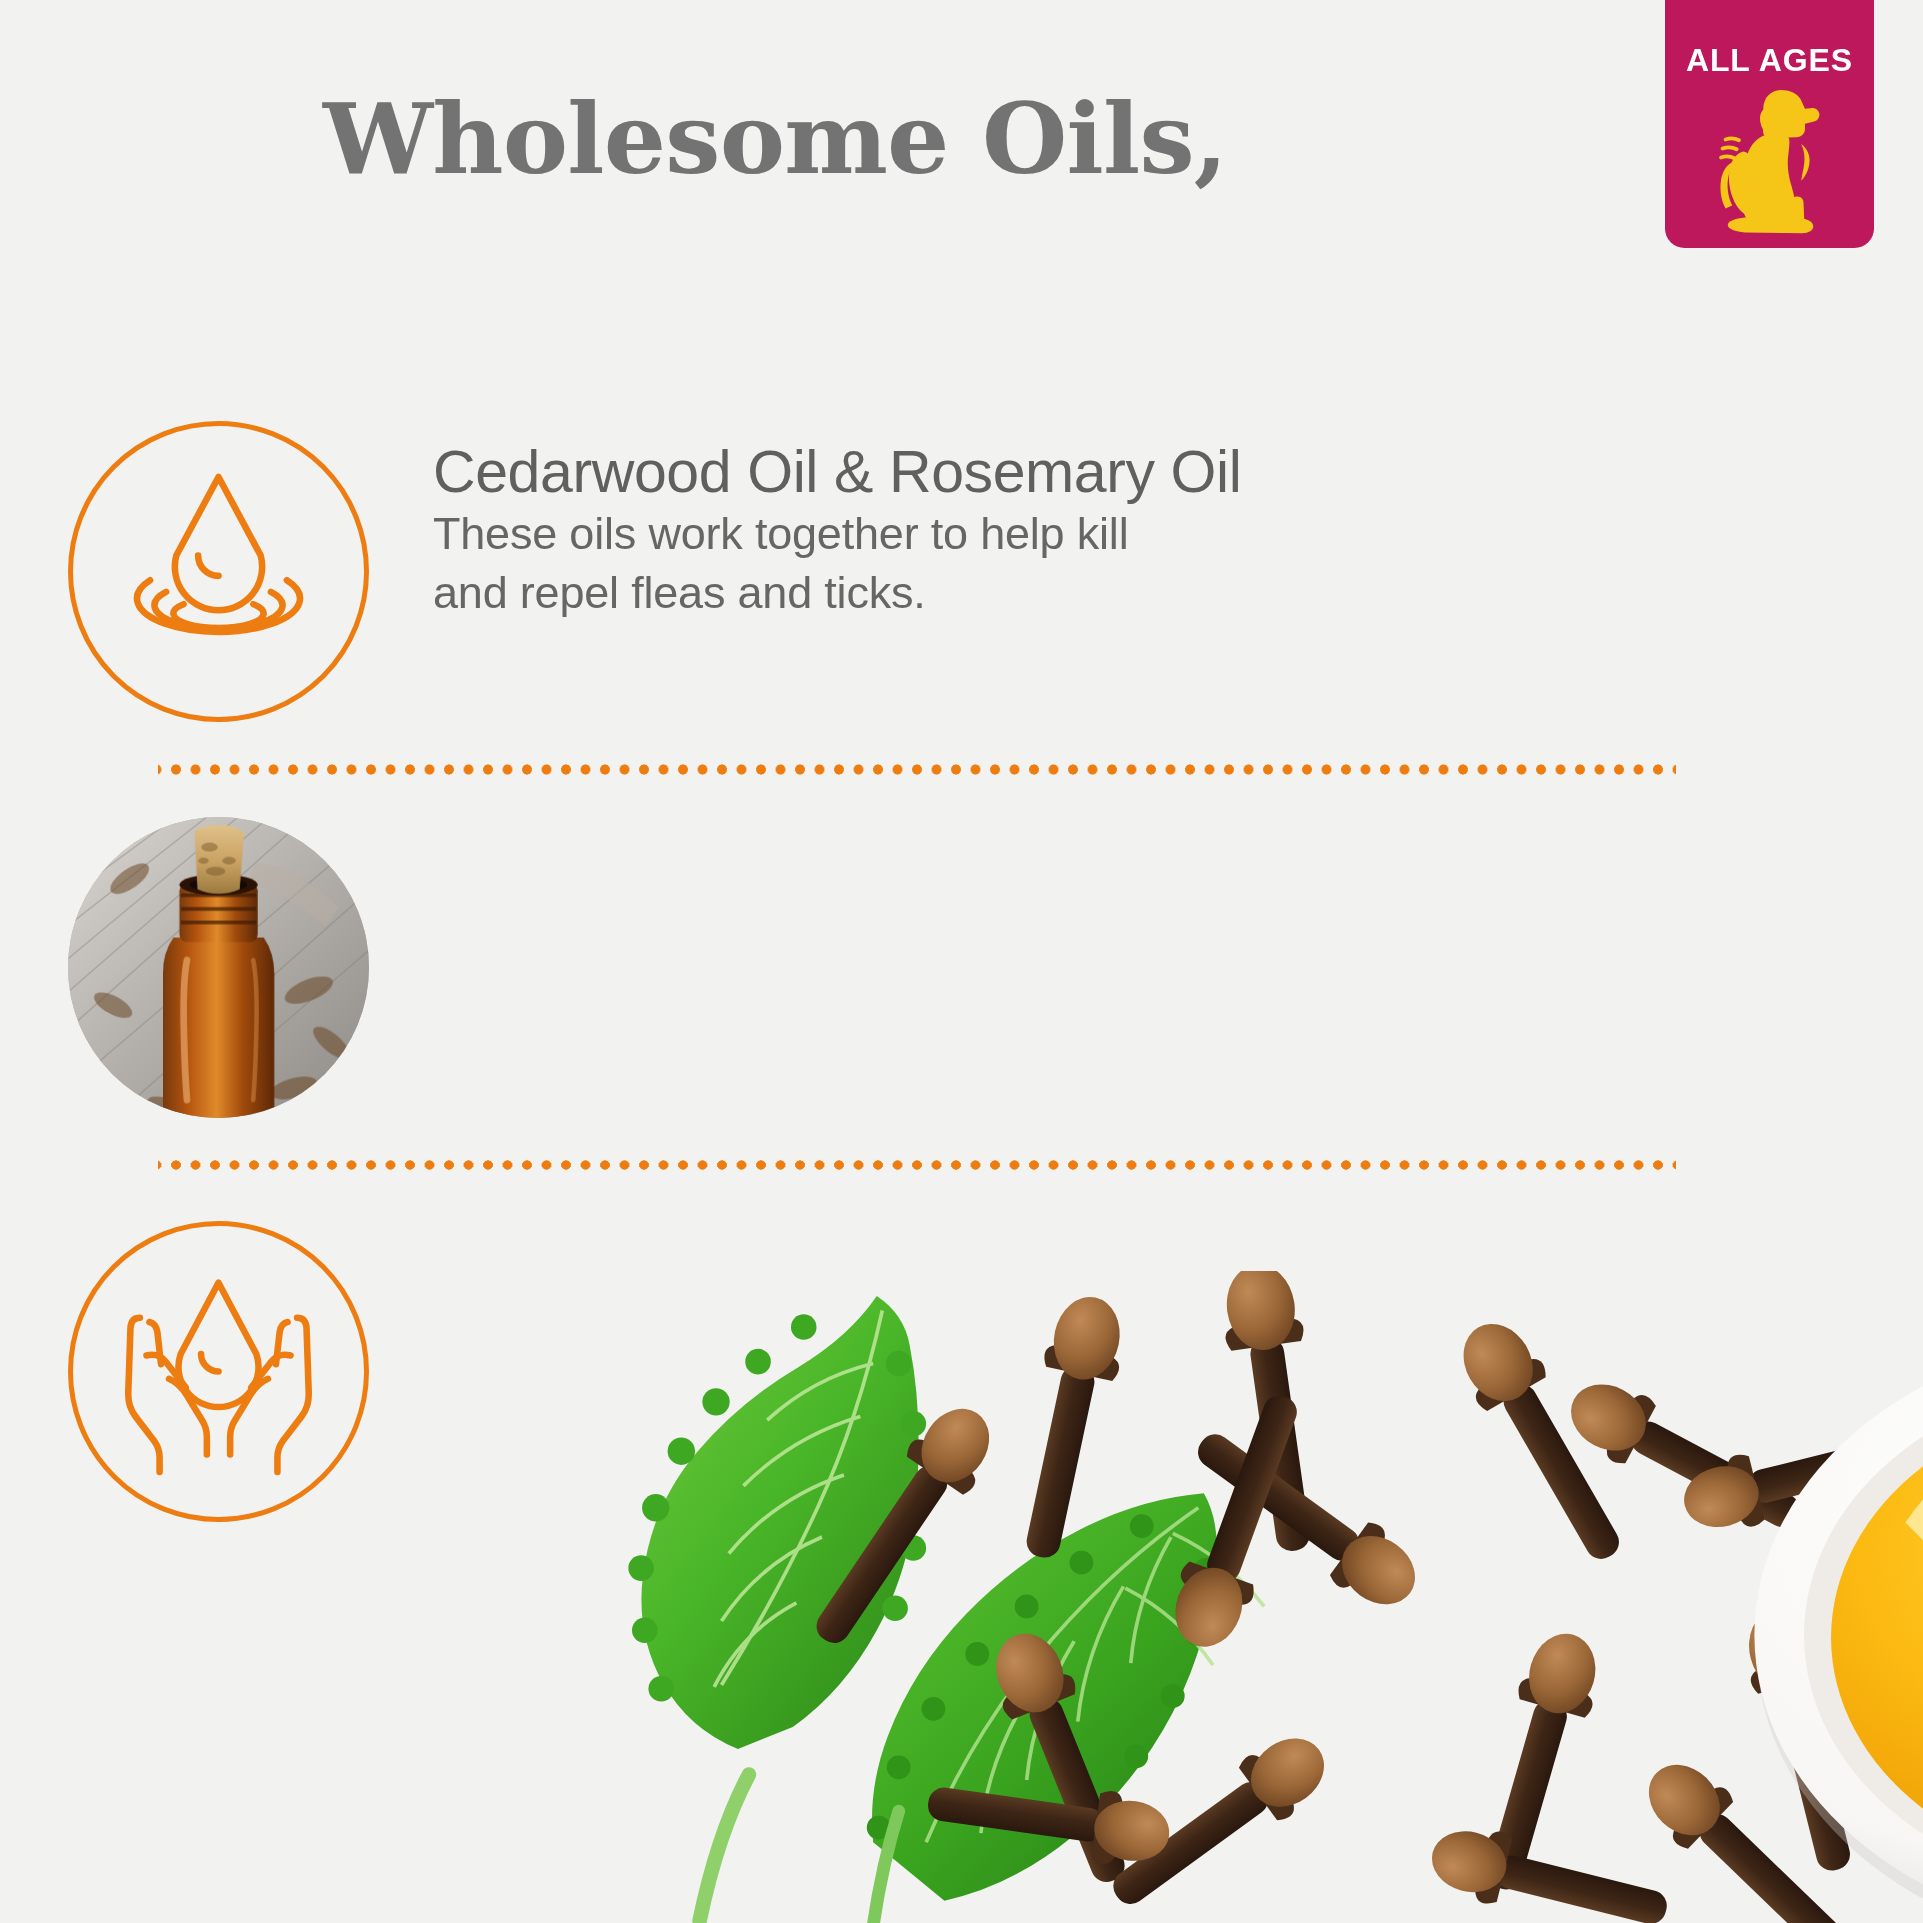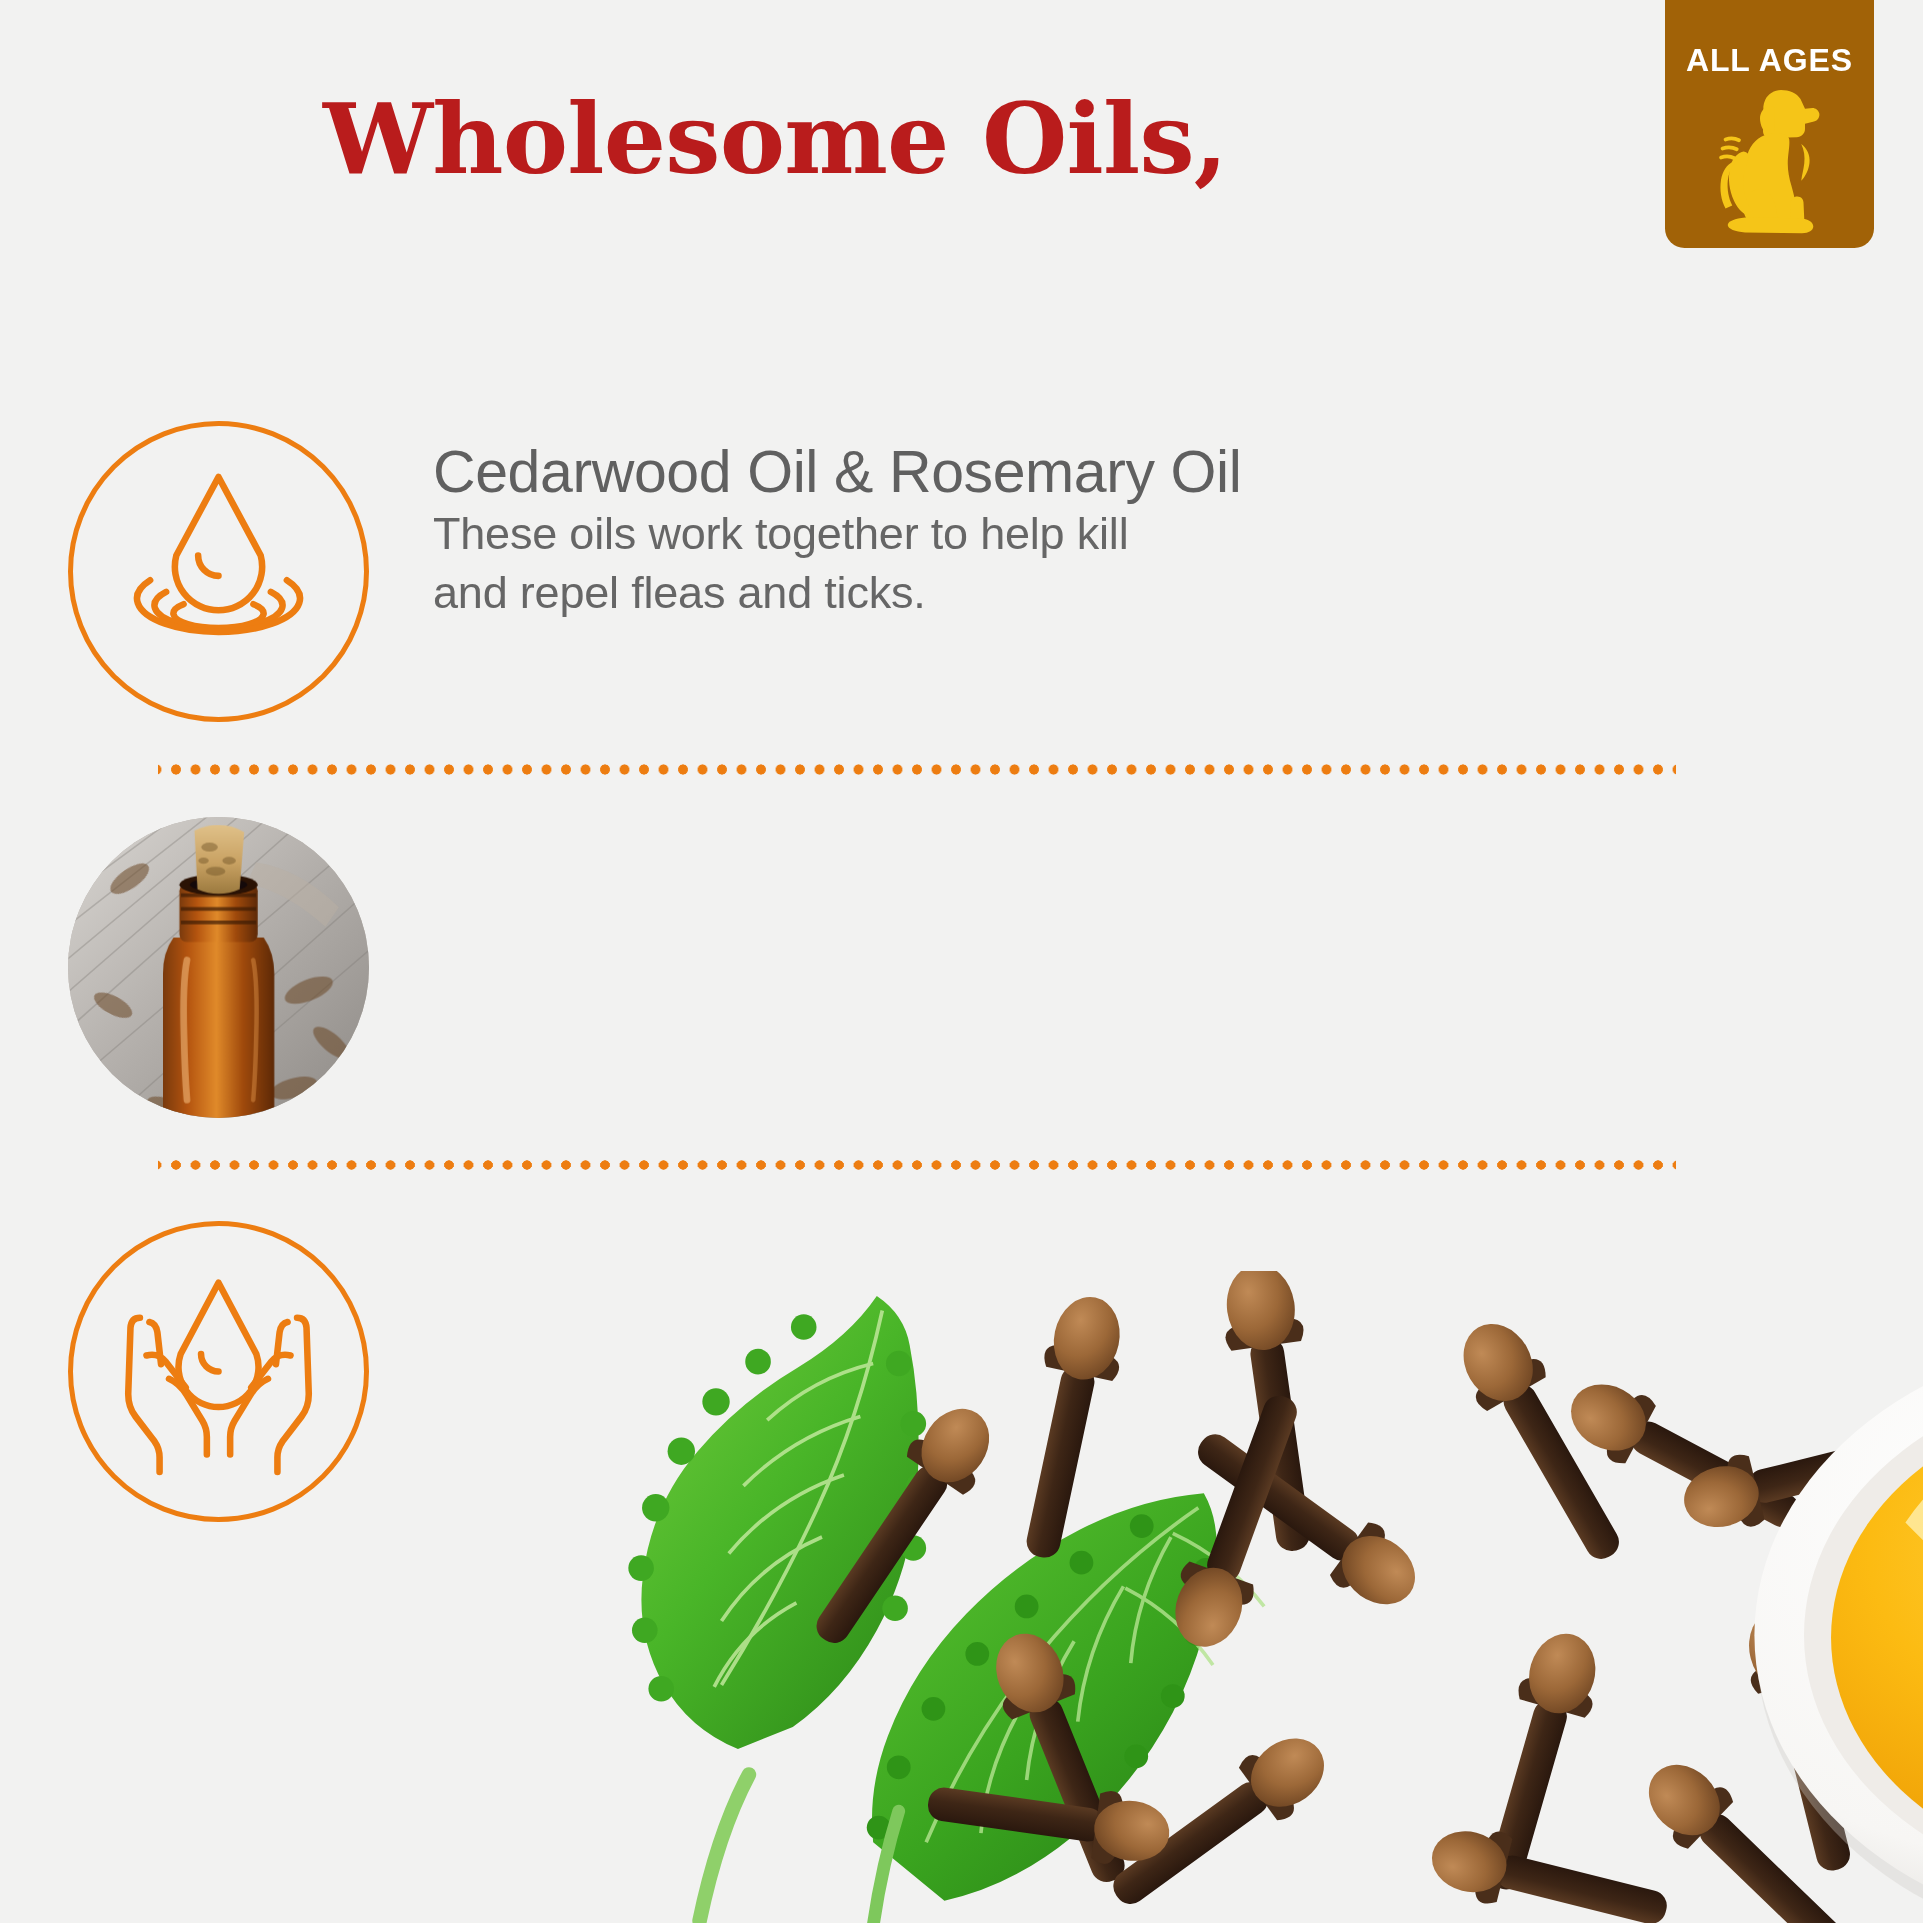--- a/index.html
+++ b/index.html
@@ -9,41 +9,41 @@
     font-family:"Liberation Sans", sans-serif;
     position:relative;
     overflow:hidden;
   }
 
   
   .badge {
     position:absolute;
     top:0; left:1665px;
     width:209px; height:248px;
-    background:#a16207;
+    background:#be185d;
     border-radius:0 0 19.5px 19.5px;
     z-index:30;
   }
   .badge-label {
     position:absolute;
     top:42px; left:0; width:100%;
     text-align:center;
     color:#ffffff;
     font-size:32px;
     font-weight:bold;
     letter-spacing:0.9px;
   }
   .badge-dog { position:absolute; top:84px; left:25.6px; width:159px; height:150px; }
 
   
   .title {
     position:absolute;
     left:323px; top:89px;
     width:1323px;
-    color:#b91c1c;
+    color:#737373;
     font-family:"DejaVu Serif", serif;
     font-weight:bold;
     font-size:98px;
     line-height:1.03;
     letter-spacing:-0.8px;
   }
   .title-line { display:block; white-space:nowrap; }
 
   
   .items { position:absolute; left:0; top:421px; width:1834px; z-index:20; }

